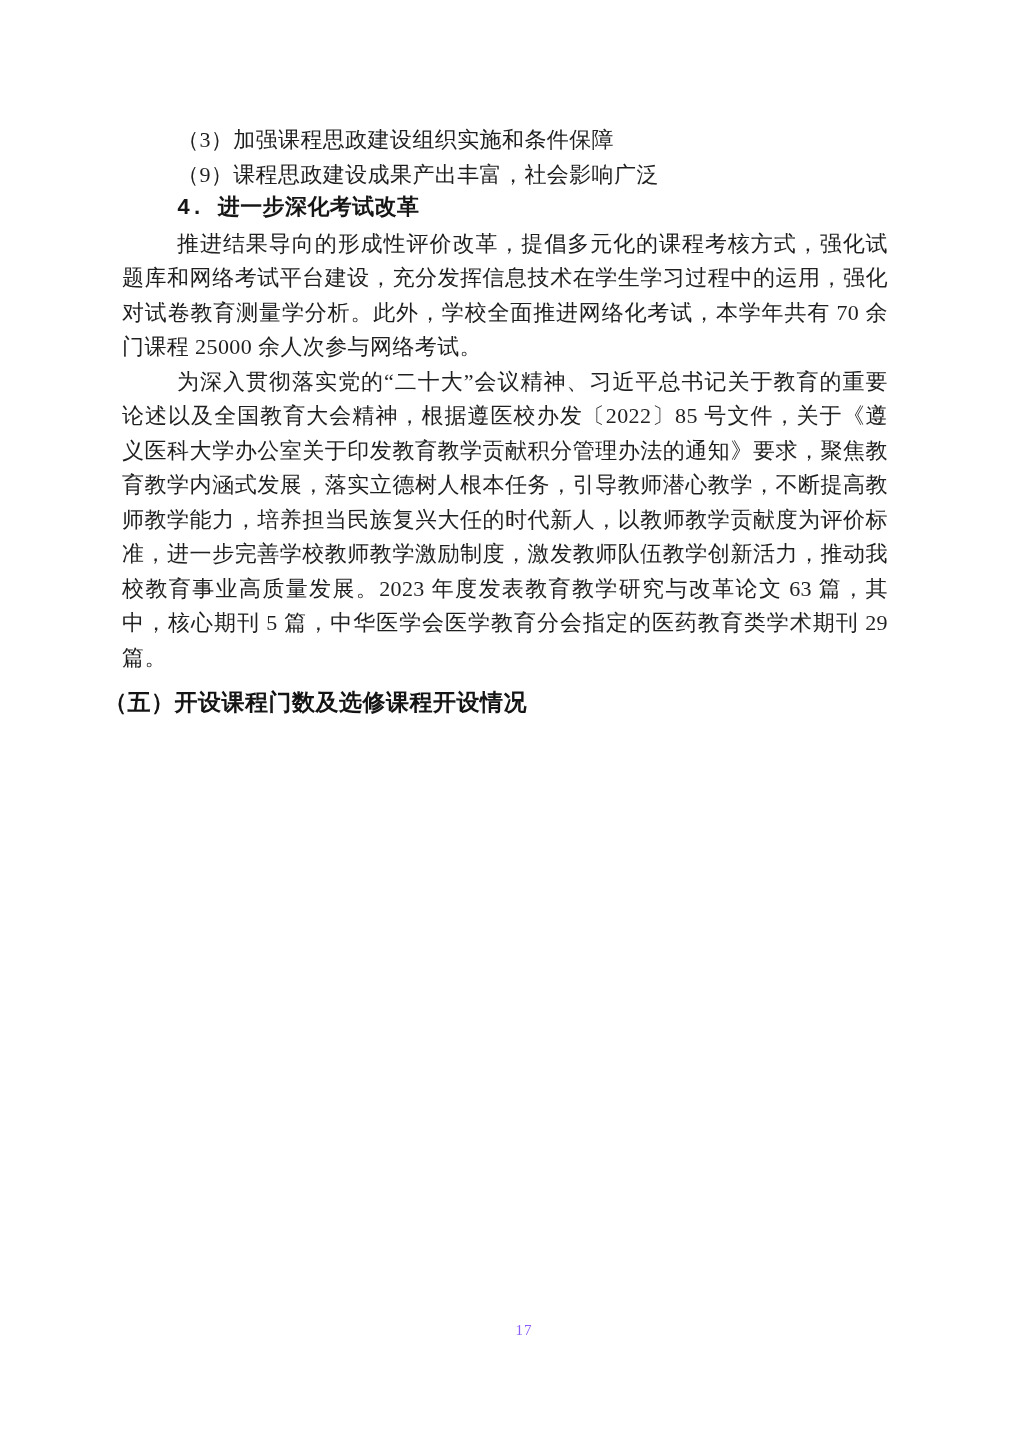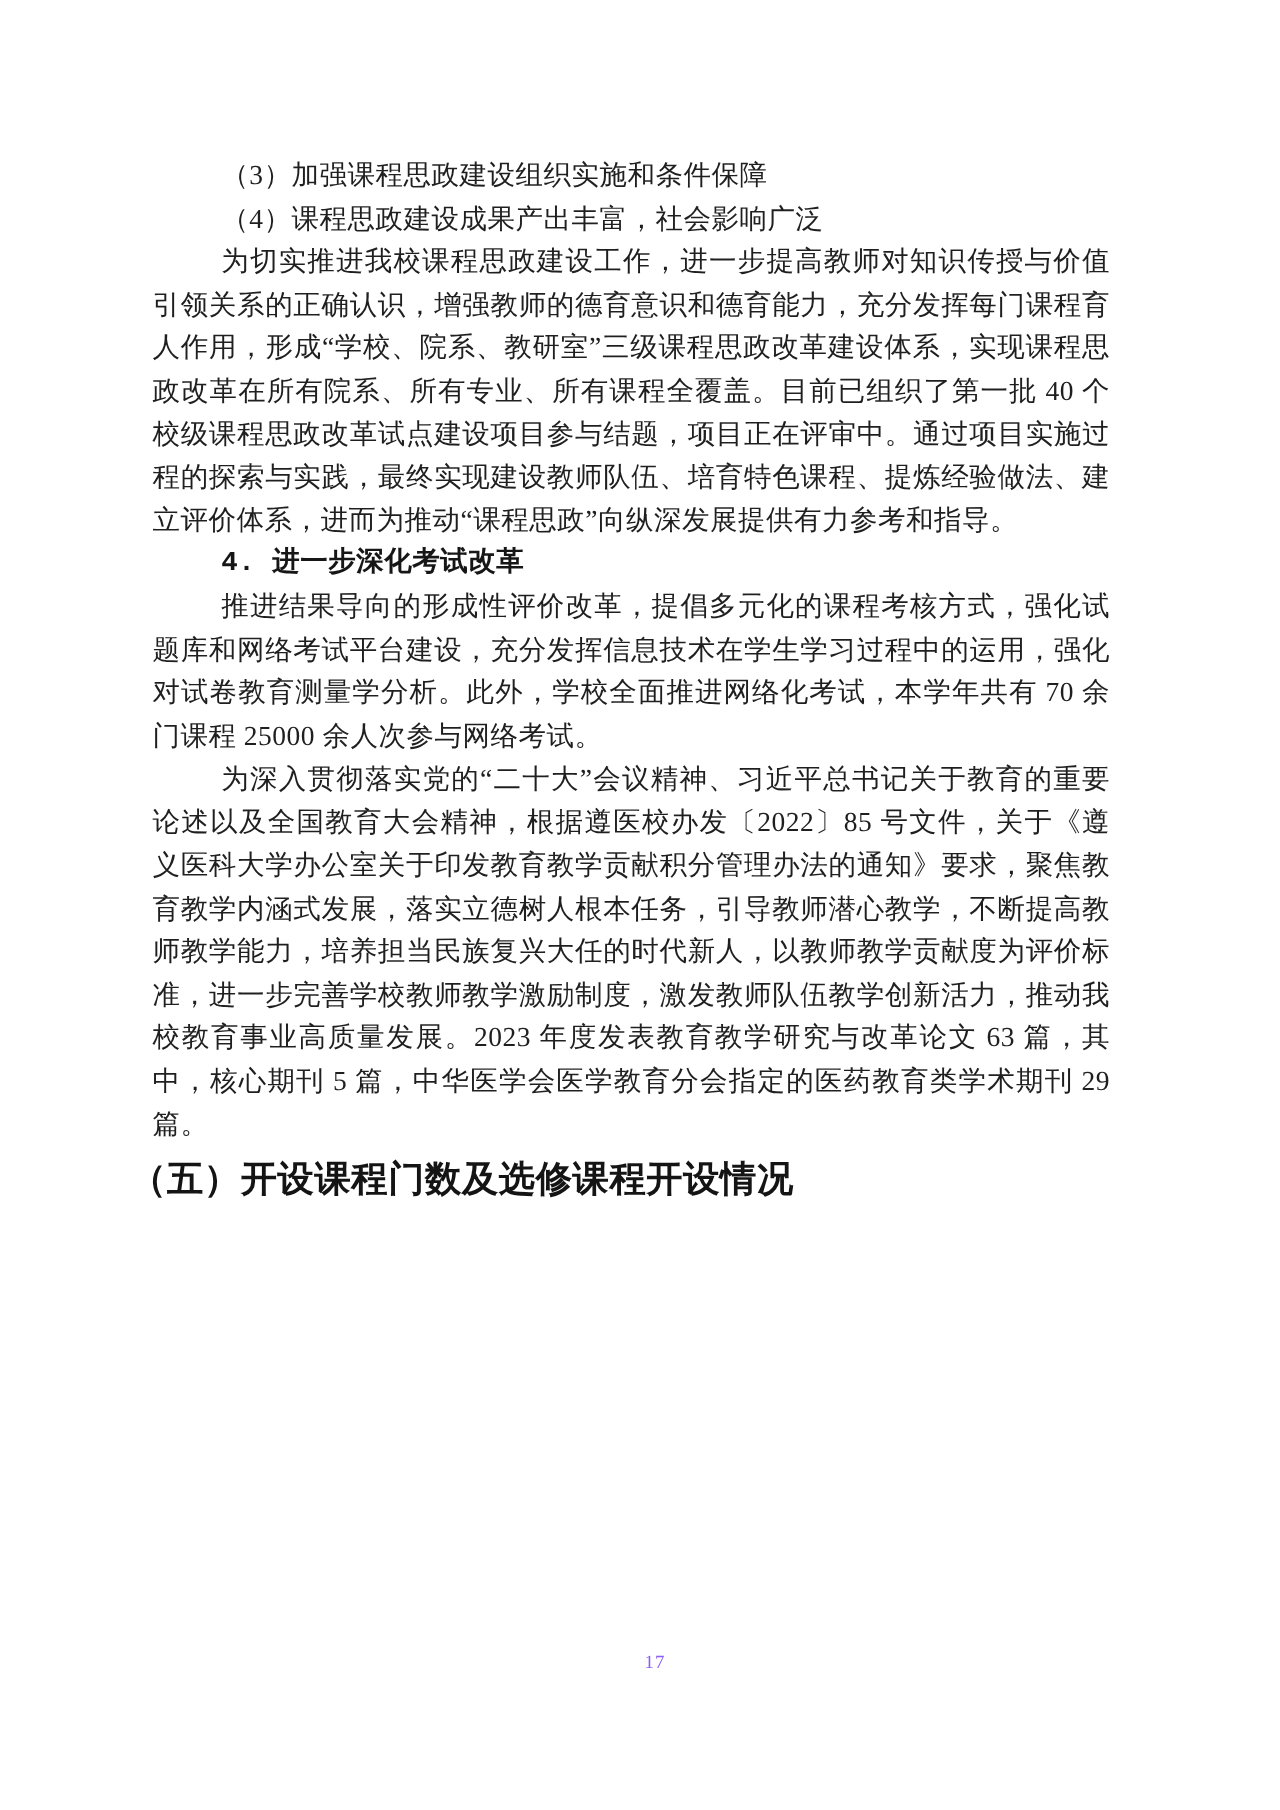--- a/index.html
+++ b/index.html
@@ -37,21 +37,21 @@
     font-size: 22px;
     line-height: 34.5px;
     text-indent: 55px;
     letter-spacing: 0.4px;
     font-weight: bold;
     font-family: Liberation Mono, monospace;
     color: #161616;
   }
   .section-heading {
     margin: 4px 0 10px -18px;
-    font-size: 29px;
+    font-size: 23px;
     line-height: 46px;
     font-weight: bold;
     font-family: "Liberation Sans", "DejaVu Sans", sans-serif;
     letter-spacing: 0.5px;
     color: #141414;
     text-indent: 0;
   }
   .page-number {
     position: absolute;
     top: 1322px;
@@ -62,21 +62,20 @@
     letter-spacing: 1px;
     color: #8b5cf6;
   }
 </style>
 </head>
 <body>
 
 <div class="page">
   <div class="content">
     <p class="item-heading">（3）加强课程思政建设组织实施和条件保障</p>
-    <p class="item-heading">（4）课程思政建设成果产出丰富，社会影响广泛</p>
-    <p class="para">为切实推进我校课程思政建设工作，进一步提高教师对知识传授与价值引领关系的正确认识，增强教师的德育意识和德育能力，充分发挥每门课程育人作用，形成“学校、院系、教研室”三级课程思政改革建设体系，实现课程思政改革在所有院系、所有专业、所有课程全覆盖。目前已组织了第一批 40 个校级课程思政改革试点建设项目参与结题，项目正在评审中。通过项目实施过程的探索与实践，最终实现建设教师队伍、培育特色课程、提炼经验做法、建立评价体系，进而为推动“课程思政”向纵深发展提供有力参考和指导。</p>
+    <p class="item-heading">（9）课程思政建设成果产出丰富，社会影响广泛</p>
     <h3 class="num-heading">4. 进一步深化考试改革</h3>
     <p class="para">推进结果导向的形成性评价改革，提倡多元化的课程考核方式，强化试题库和网络考试平台建设，充分发挥信息技术在学生学习过程中的运用，强化对试卷教育测量学分析。此外，学校全面推进网络化考试，本学年共有 70 余门课程 25000 余人次参与网络考试。</p>
     <p class="para">为深入贯彻落实党的“二十大”会议精神、习近平总书记关于教育的重要论述以及全国教育大会精神，根据遵医校办发〔2022〕85 号文件，关于《遵义医科大学办公室关于印发教育教学贡献积分管理办法的通知》要求，聚焦教育教学内涵式发展，落实立德树人根本任务，引导教师潜心教学，不断提高教师教学能力，培养担当民族复兴大任的时代新人，以教师教学贡献度为评价标准，进一步完善学校教师教学激励制度，激发教师队伍教学创新活力，推动我校教育事业高质量发展。2023 年度发表教育教学研究与改革论文 63 篇，其中，核心期刊 5 篇，中华医学会医学教育分会指定的医药教育类学术期刊 29 篇。</p>
     <h2 class="section-heading">（五）开设课程门数及选修课程开设情况</h2>
   </div>
   <div class="page-number">17</div>
 </div>
 
 </body></html>

